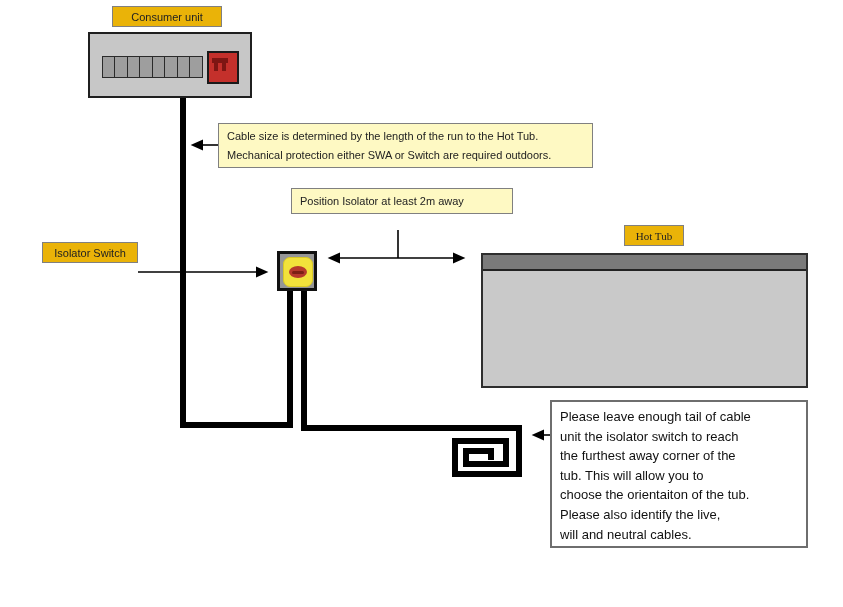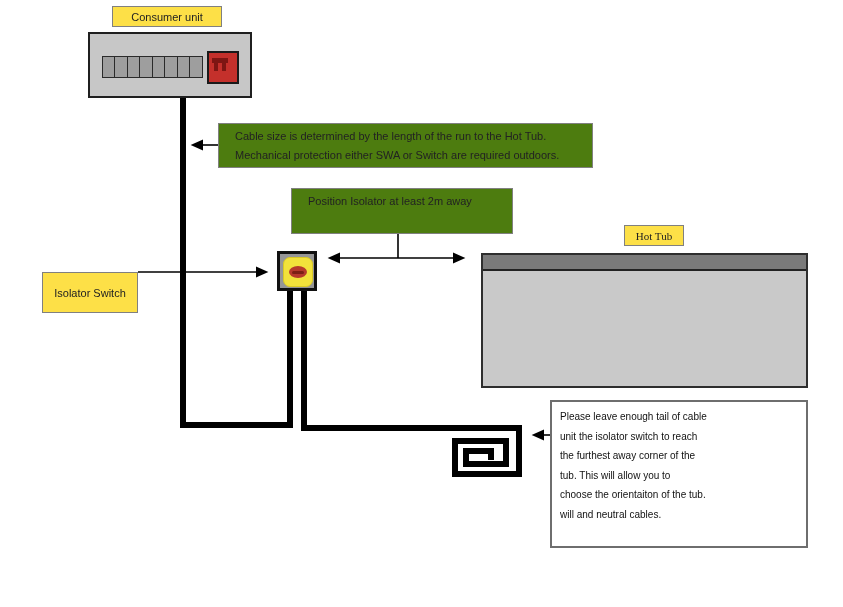--- a/index.html
+++ b/index.html
@@ -3,29 +3,29 @@
 <meta charset="utf-8">
 <style>
   html,body{margin:0;padding:0;background:#fff;}
   .stage{
     position:relative;width:843px;height:607px;background:#ffffff;overflow:hidden;
     font-family:"Liberation Sans",sans-serif;color:#1a1a1a;
   }
   .stage svg.wires{position:absolute;left:0;top:0;width:843px;height:607px;}
   .abs{position:absolute;box-sizing:border-box;}
   .note{
-    background:#4d7c0f;border:1.5px solid #808080;font-size:11px;line-height:19px;
-    padding:3px 16px;color:#222;
+    background:#fef9c3;border:1.5px solid #808080;font-size:11px;line-height:19px;
+    padding:3px 8px;color:#222;
   }
   .label-box{
-    background:#fde047;border:1.5px solid #808080;font-size:11px;color:#222;
+    background:#eab308;border:1.5px solid #808080;font-size:11px;color:#222;
     display:flex;align-items:center;justify-content:center;text-align:center;
   }
   .big-note{
-    background:#ffffff;border:2px solid #6e6e6e;font-size:10px;line-height:19.6px;
+    background:#ffffff;border:2px solid #6e6e6e;font-size:13px;line-height:19.6px;
     padding:5px 8px;color:#111;
   }
   
   .cu-body{left:88px;top:32px;width:164px;height:66px;background:#c7c7c7;border:2px solid #1f1f1f;}
   .breaker-strip{position:absolute;left:13px;top:22px;height:22px;display:flex;}
   .breaker{width:14px;height:22px;background:#9e9e9e;border:1.5px solid #2a2a2a;box-sizing:border-box;margin-left:-1.5px;}
   .main-switch{position:absolute;left:117px;top:17px;width:28px;height:29px;background:#c4302b;border:2.5px solid #1a1a1a;}
   .ms-bar{position:absolute;left:3px;top:5px;width:16px;height:5px;background:#7e1613;}
   .ms-leg{position:absolute;top:10px;width:4px;height:8px;background:#7e1613;}
   .ms-leg.l{left:5px;} .ms-leg.r{left:13px;}
@@ -85,25 +85,25 @@
       <div class="ms-leg l"></div>
       <div class="ms-leg r"></div>
     </div>
   </div>
 
   <div class="abs note" style="left:218px;top:123px;width:375px;height:45px;">
     <div>Cable size is determined by the length of the run to the Hot Tub.</div>
     <div>Mechanical protection either SWA or Switch are required outdoors.</div>
   </div>
 
-  <div class="abs note" style="left:291px;top:188px;width:222px;height:46px;">
+  <div class="abs note" style="left:291px;top:188px;width:222px;height:26px;">
     <div>Position Isolator at least 2m away</div>
   </div>
 
-  <div class="abs label-box" style="left:42px;top:272px;width:96px;height:41px;">
+  <div class="abs label-box" style="left:42px;top:242px;width:96px;height:21px;">
     <span>Isolator Switch</span>
   </div>
 
   <div class="abs iso">
     <div class="iso-btn">
       <div class="iso-knob">
         <div class="iso-slot"></div>
       </div>
     </div>
   </div>
@@ -115,16 +115,17 @@
   <div class="abs tub">
     <div class="tub-lid"></div>
   </div>
 
   <div class="abs big-note" style="left:550px;top:400px;width:258px;height:148px;">
     <div>Please leave enough tail of cable</div>
     <div>unit the isolator switch to reach</div>
     <div>the furthest away corner of the</div>
     <div>tub. This will allow you to</div>
     <div>choose the orientaiton of the tub.</div>
+    <div>Please also identify the live,</div>
     <div>will and neutral cables.</div>
   </div>
 
 </div>
 
 </body></html>

